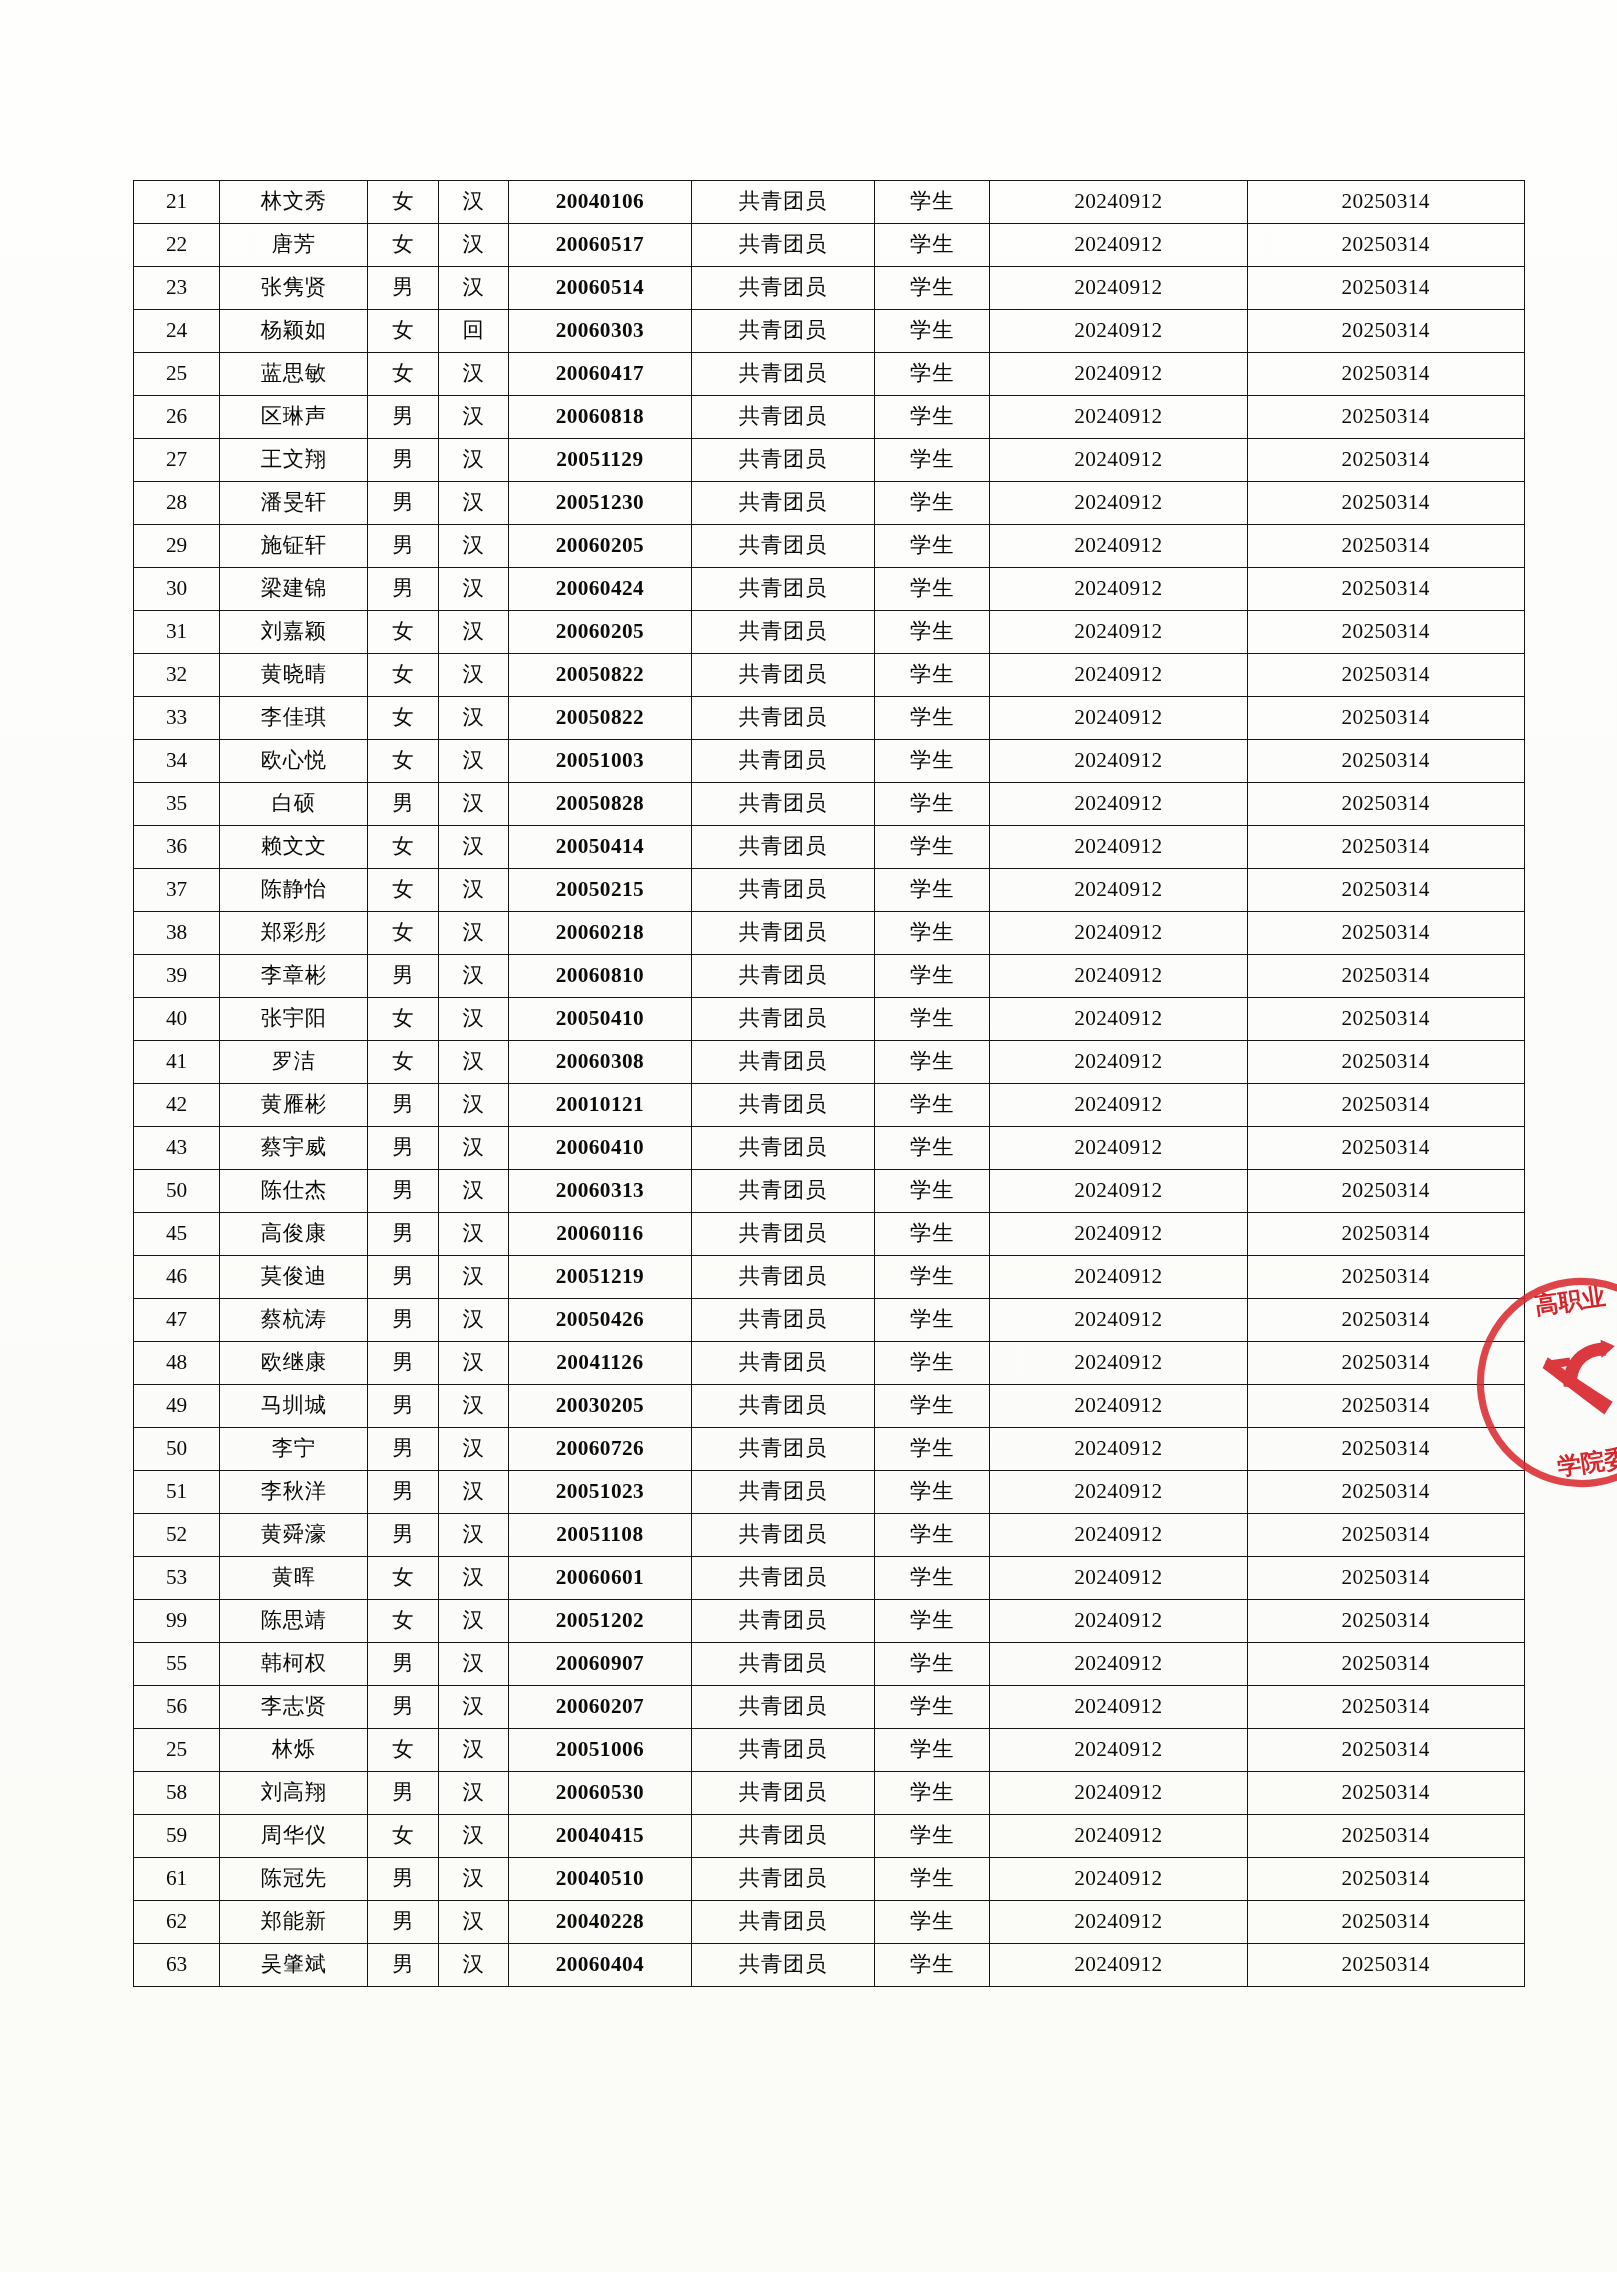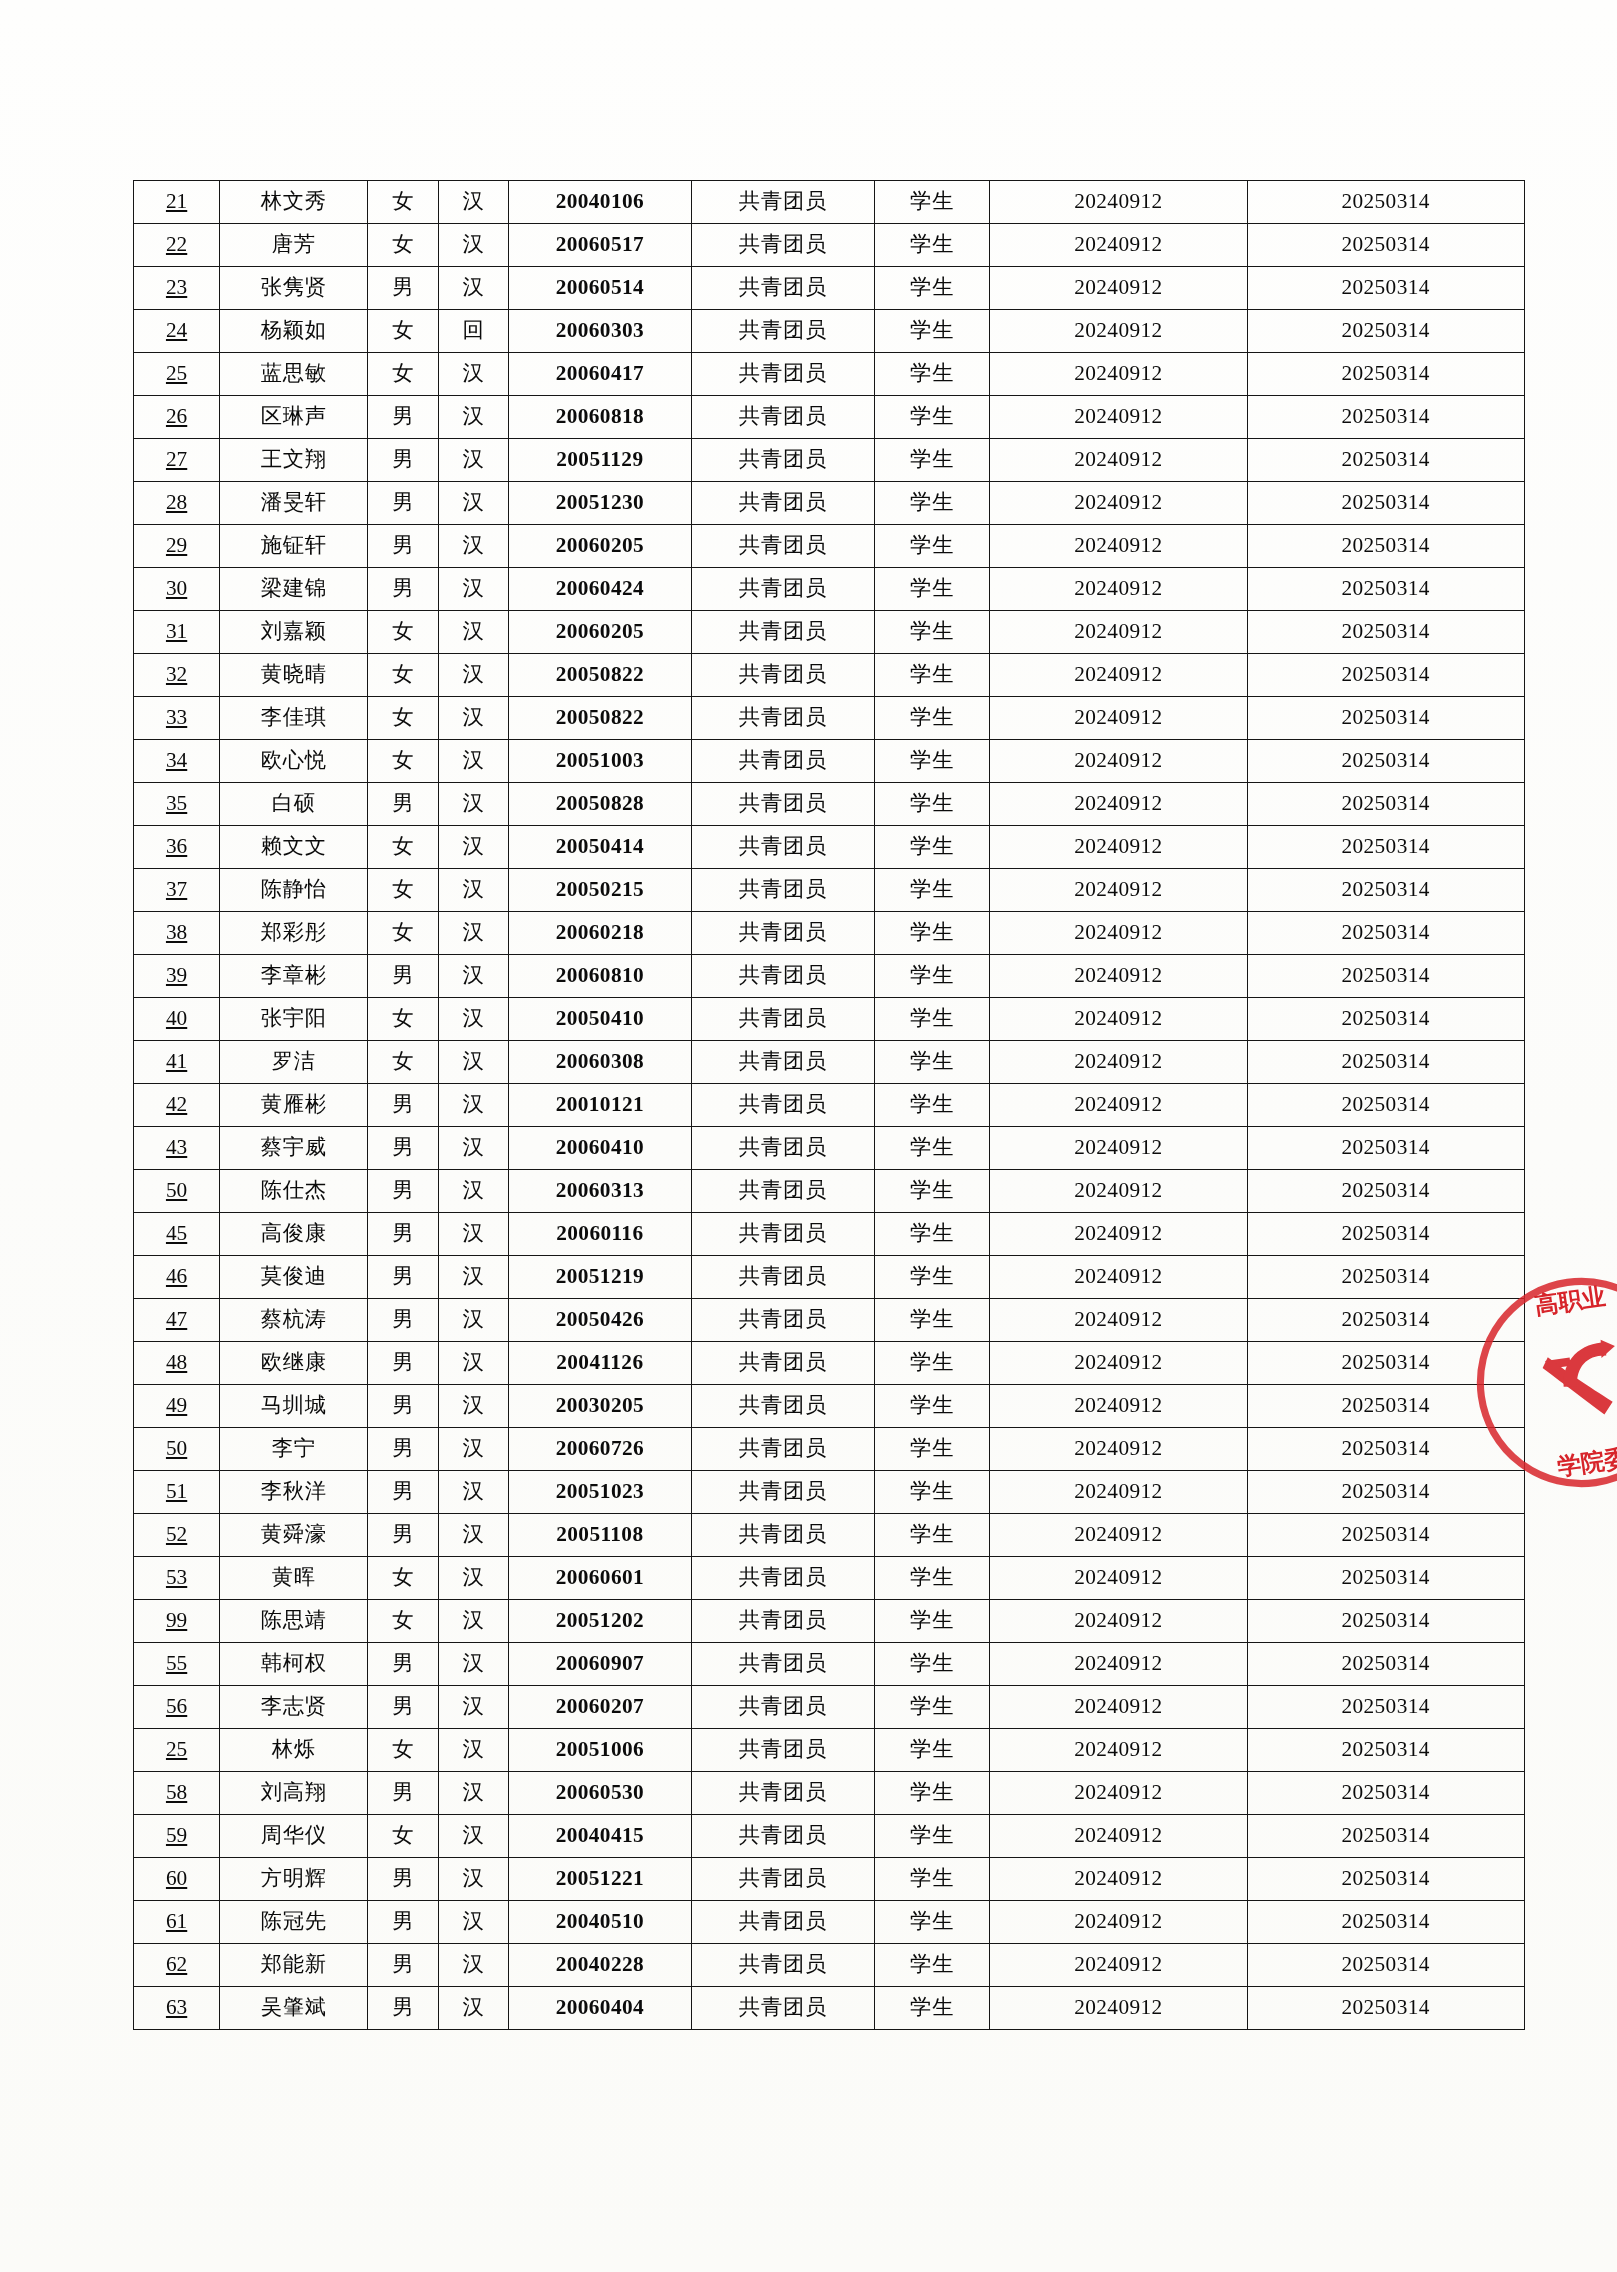--- a/index.html
+++ b/index.html
@@ -46,21 +46,21 @@
     text-align: center;
     vertical-align: middle;
     font-size: 21.3px;
     line-height: 1.1;
     color: #0b0b0b;
     font-family: "Liberation Serif", "DejaVu Serif", serif;
     padding: 0 1.6px;
     white-space: nowrap;
     overflow: hidden;
   }
-  td.c-index { width: 82px; text-decoration: underline; }
+  td.c-index { width: 82px; }
   td.c-name  { width: 144px; letter-spacing: 0.8px; }
   td.c-gender{ width: 66px; }
   td.c-ethnic{ width: 66px; }
   td.c-birth { width: 179px; letter-spacing: 0.4px; font-weight: bold; }
   td.c-poli  { width: 179px; letter-spacing: 0.8px; }
   td.c-occ   { width: 111px; letter-spacing: 0.8px; margin-top: 25px; }
   td.c-date1 { width: 253px; letter-spacing: 0.4px; }
   td.c-date2 { width: 273px; letter-spacing: 0.4px; }
 
   
@@ -510,31 +510,20 @@
             <td class="c-name">周华仪</td>
             <td class="c-gender">女</td>
             <td class="c-ethnic">汉</td>
             <td class="c-birth">20040415</td>
             <td class="c-poli">共青团员</td>
             <td class="c-occ">学生</td>
             <td class="c-date1">20240912</td>
             <td class="c-date2">20250314</td>
           </tr>
           <tr>
-            <td class="c-index">60</td>
-            <td class="c-name">方明辉</td>
-            <td class="c-gender">男</td>
-            <td class="c-ethnic">汉</td>
-            <td class="c-birth">20051221</td>
-            <td class="c-poli">共青团员</td>
-            <td class="c-occ">学生</td>
-            <td class="c-date1">20240912</td>
-            <td class="c-date2">20250314</td>
-          </tr>
-          <tr>
             <td class="c-index">61</td>
             <td class="c-name">陈冠先</td>
             <td class="c-gender">男</td>
             <td class="c-ethnic">汉</td>
             <td class="c-birth">20040510</td>
             <td class="c-poli">共青团员</td>
             <td class="c-occ">学生</td>
             <td class="c-date1">20240912</td>
             <td class="c-date2">20250314</td>
           </tr>

